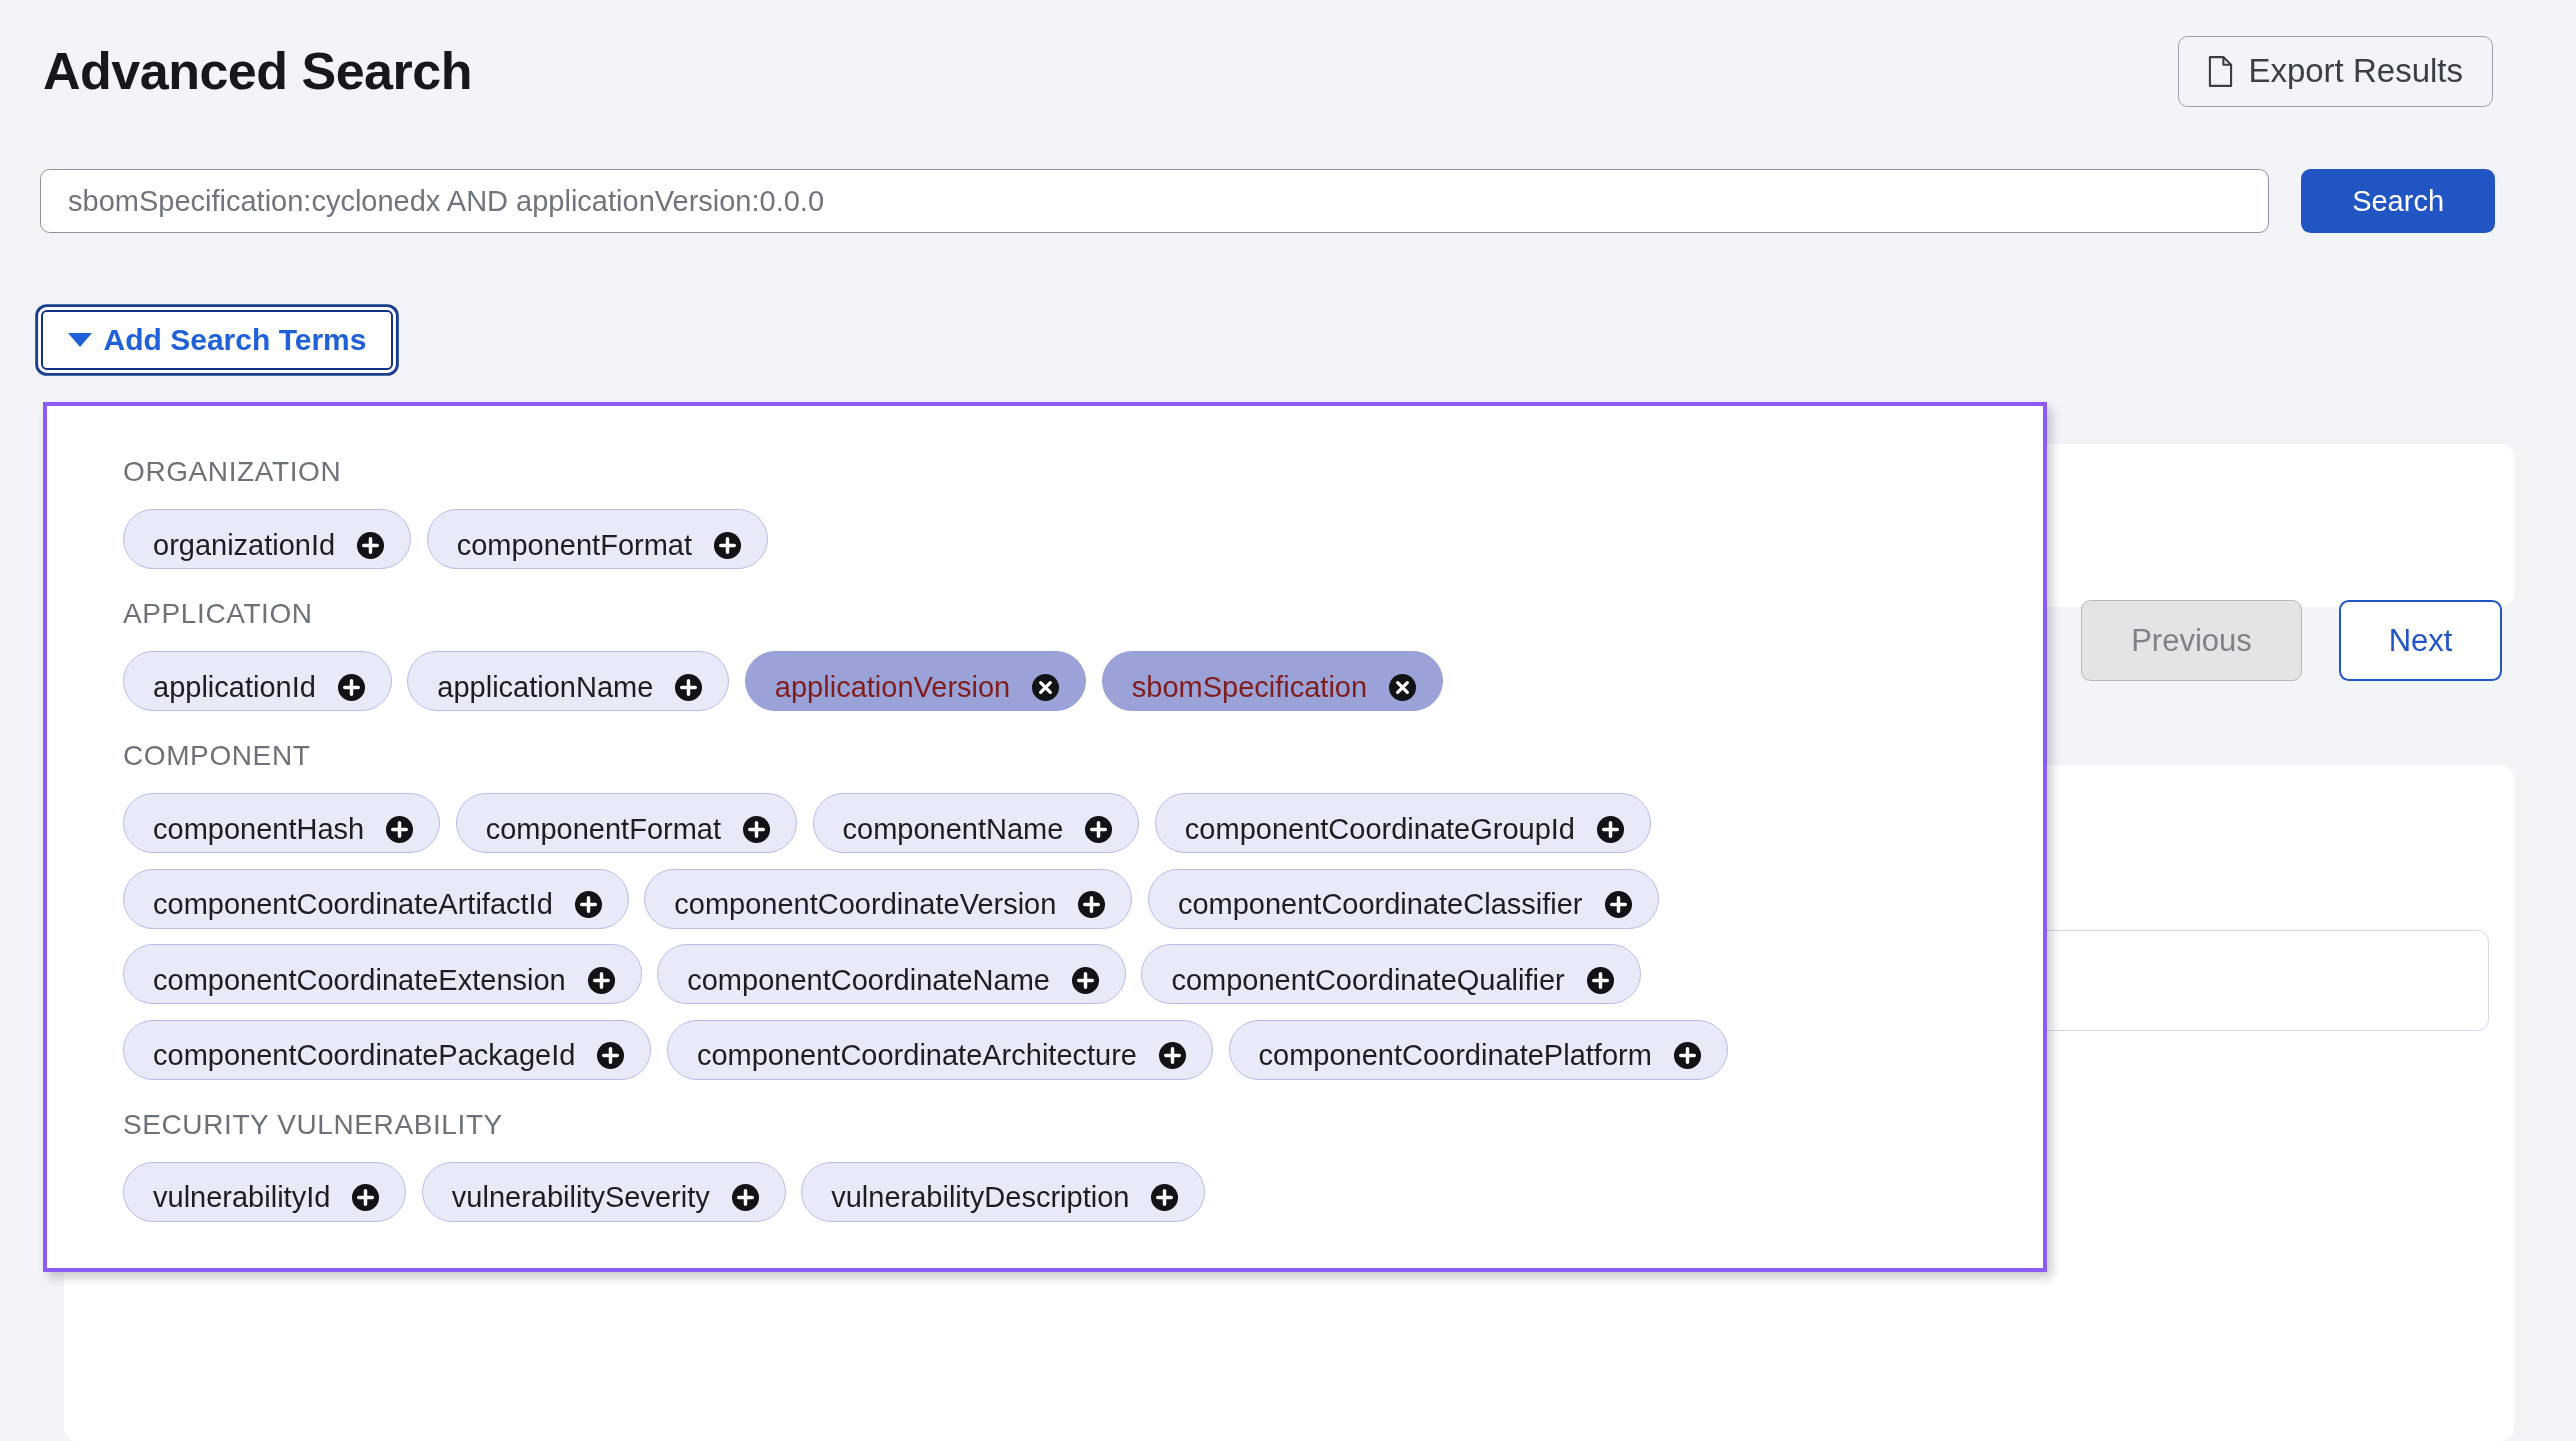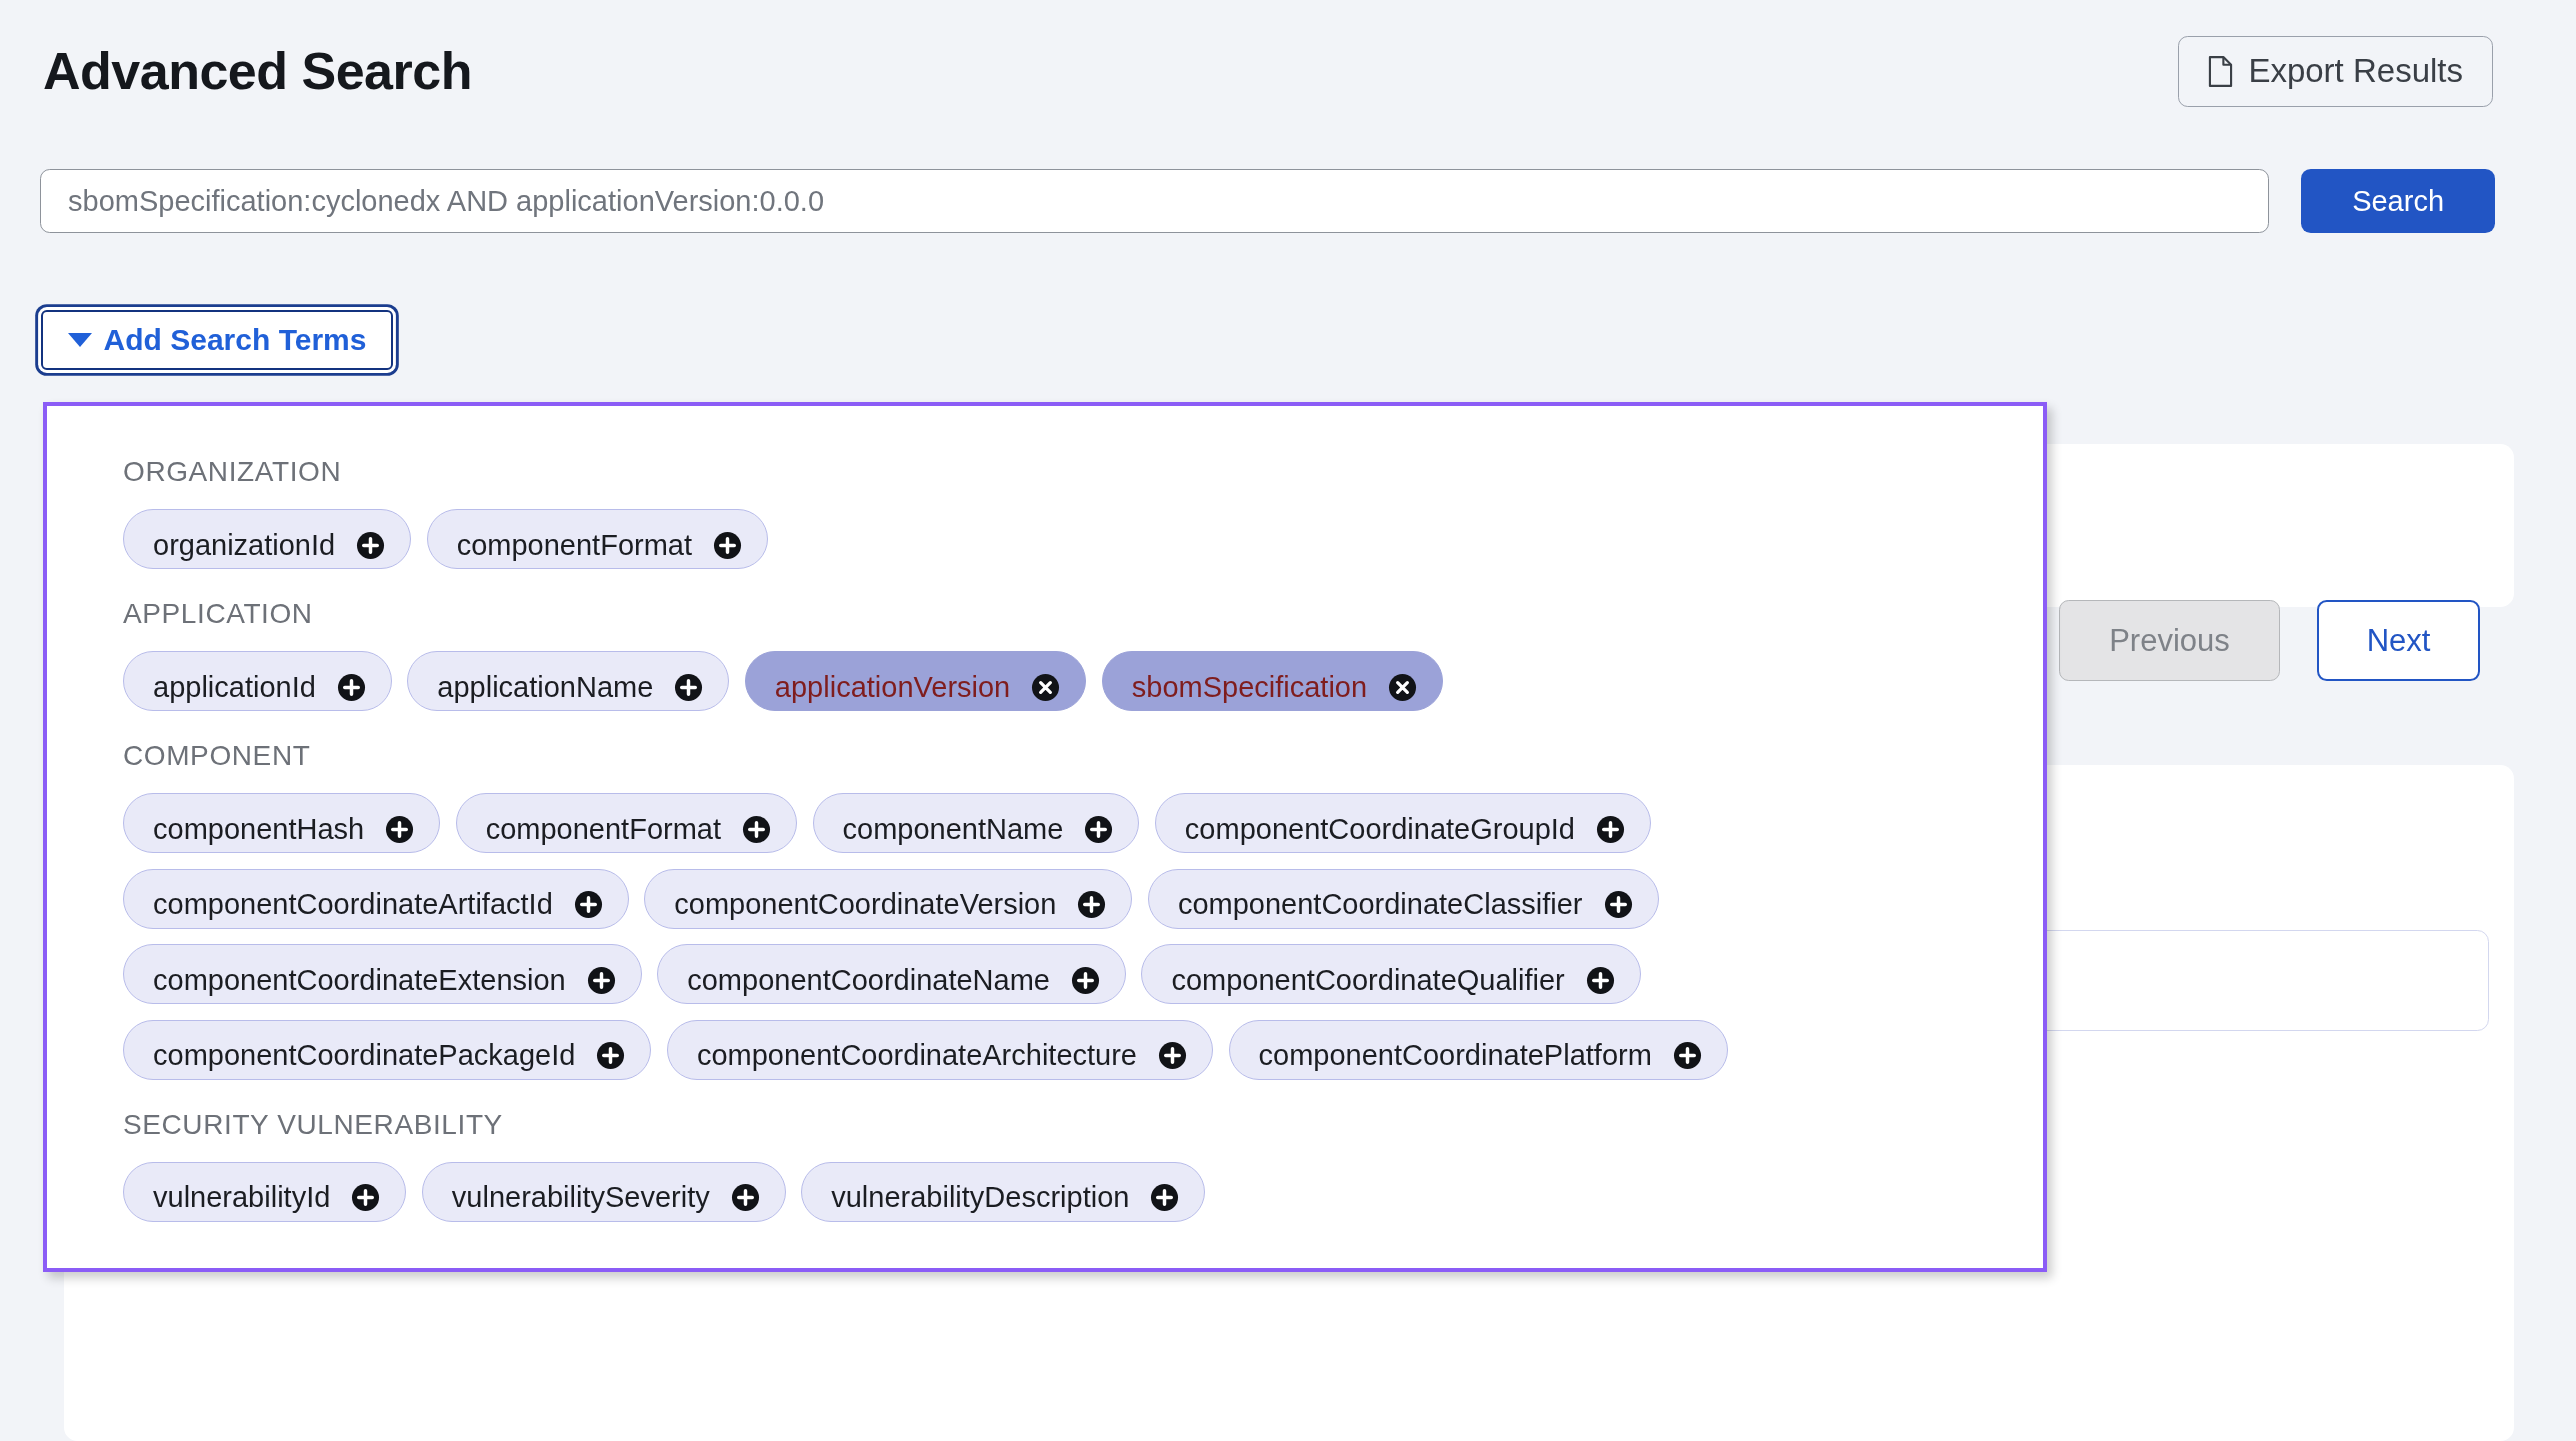--- a/index.html
+++ b/index.html
@@ -116,21 +116,21 @@
   .bg-panel-top {
     position: absolute;
     left: 64px; top: 444px;
     width: 2450px;
     height: 163px;
     background: #ffffff;
     border-radius: 13.6px;
   }
   .bg-panel-pager {
     position: absolute;
-    right: 96px; top: 600px;
+    right: 74px; top: 600px;
     display: flex; gap: 37px;
     align-items: center;
   }
   .prev-btn {
     width: 221px; height: 81px;
     background: #e4e4e6;
     border: 1.9px solid #b5b7ba;
     border-radius: 9.7px;
     color: #7e8288;
     font-size: 31px;

